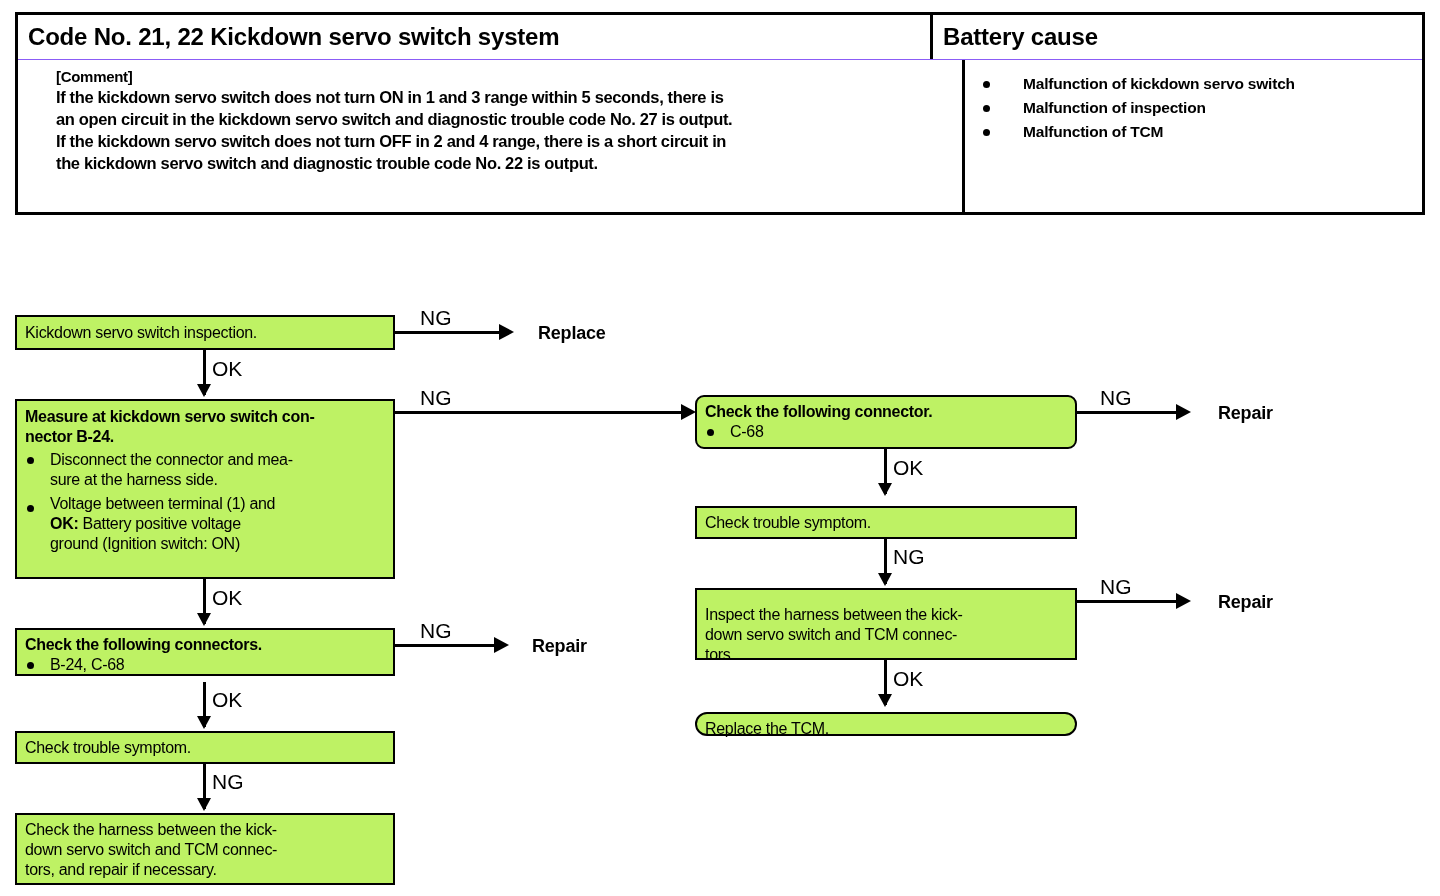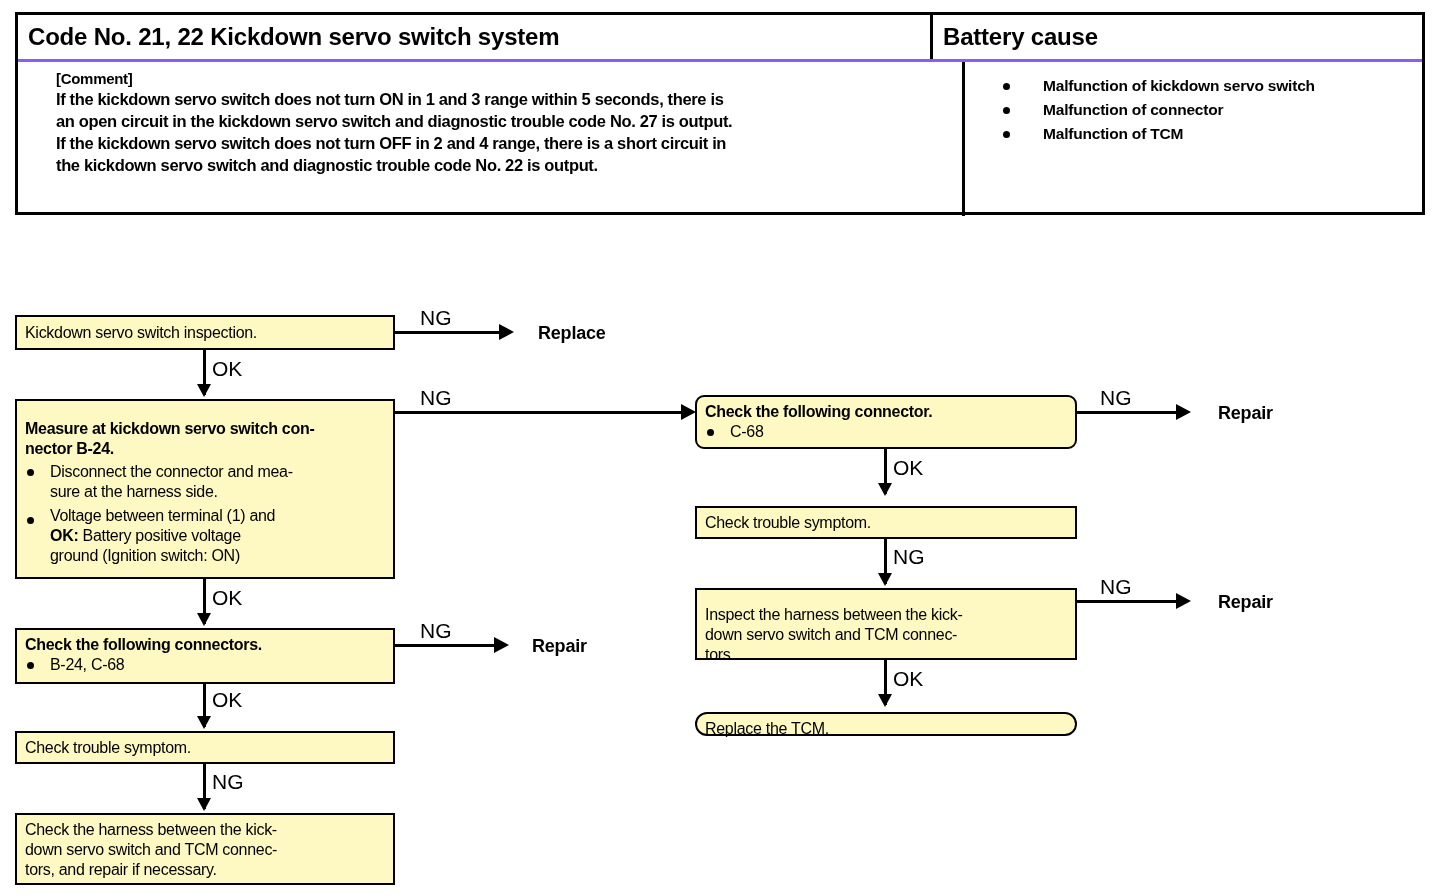--- a/index.html
+++ b/index.html
@@ -9,48 +9,48 @@
     color:#000;
     -webkit-font-smoothing:none;
   }
 
   
   .dtc-table{
     position:absolute;left:15px;top:12px;width:1410px;height:203px;
     border:3px solid #000;box-sizing:border-box;
   }
   .dtc-table .row{display:flex;}
-  .dtc-table .row.head{height:44px;border-bottom:3px solid #8b5cf6;}
+  .dtc-table .row.head{height:44px;border-bottom:1px solid #8b5cf6;}
   .dtc-table .row.body{height:154px;padding-left:32px;}
   .cell-left{width:915px;box-sizing:border-box;border-right:3px solid #000;}
   .cell-right{flex:1;box-sizing:border-box;}
   .head .cell-left,.head .cell-right{display:flex;align-items:center;}
   .head-title{
     font-size:24px;font-weight:bold;letter-spacing:-0.2px;padding-left:10px;
   }
   .body .cell-left{padding:8px 8px 0 6px;}
   .body .cell-right{padding:12px 0 0 0;}
   .comment-label{font-size:15px;font-weight:bold;line-height:18px;letter-spacing:-0.3px;}
   .comment-lines{font-size:16.5px;font-weight:bold;line-height:22px;letter-spacing:-0.35px;}
   .comment-lines div{white-space:nowrap;}
 
   .cause-list{list-style:none;margin:0;padding:0;}
   .cause-list li{
     font-size:15.5px;font-weight:bold;line-height:24px;letter-spacing:-0.2px;
-    position:relative;padding-left:58px;white-space:nowrap;margin-left:20px;
+    position:relative;padding-left:58px;white-space:nowrap;
   }
   .cause-list li .blt{
     position:absolute;left:18px;top:9px;width:7px;height:7px;border-radius:50%;
     background:#000;
   }
 
   
   .flow{position:absolute;left:0;top:0;width:1440px;height:896px;}
   .box{
-    position:absolute;border:2.5px solid #000;box-sizing:border-box;background:#fef9c3;
+    position:absolute;border:2.5px solid #000;box-sizing:border-box;background:#bef264;
   }
   .box .txt{
     font-size:16px;line-height:20px;letter-spacing:-0.3px;white-space:nowrap;
   }
   .box .txt.b{font-weight:bold;}
   .pad{padding:4px 0 0 8px;}
 
   .bline{list-style:none;margin:0;padding:0;}
   .bline li{
     position:relative;padding-left:33px;font-size:16px;line-height:20px;
@@ -99,21 +99,21 @@
       <div class="comment-lines">
         <div>If the kickdown servo switch does not turn ON in 1 and 3 range within 5 seconds, there is</div>
         <div>an open circuit in the kickdown servo switch and diagnostic trouble code No. 27 is output.</div>
         <div>If the kickdown servo switch does not turn OFF in 2 and 4 range, there is a short circuit in</div>
         <div>the kickdown servo switch and diagnostic trouble code No. 22 is output.</div>
       </div>
     </div>
     <div class="cell-right">
       <ul class="cause-list">
         <li><span class="blt"></span><span>Malfunction of kickdown servo switch</span></li>
-        <li><span class="blt"></span><span>Malfunction of connector</span></li>
+        <li><span class="blt"></span><span>Malfunction of inspection</span></li>
         <li><span class="blt"></span><span>Malfunction of TCM</span></li>
       </ul>
     </div>
   </div>
 </div>
 
 <div class="flow">
 
   <div class="box" style="left:15px;top:315px;width:380px;height:35px;">
     <div class="txt pad" style="padding-top:6px;">Kickdown servo switch inspection.</div>
@@ -122,42 +122,42 @@
   <div class="hline" style="left:395px;top:331px;width:110px;"></div>
   <div class="arrow-r" style="left:499px;top:324px;"></div>
   <div class="lbl" style="left:420px;top:306px;">NG</div>
   <div class="term" style="left:538px;top:323px;">Replace</div>
 
   <div class="vline" style="left:203px;top:350px;height:45px;"></div>
   <div class="arrow-d" style="left:197px;top:384px;"></div>
   <div class="lbl" style="left:212px;top:357px;">OK</div>
 
   <div class="box" style="left:15px;top:399px;width:380px;height:180px;">
-    <div class="pad" style="padding-top:6px;margin-top:12px;">
+    <div class="pad" style="padding-top:6px;">
       <div class="txt b">Measure at kickdown servo switch con-</div>
       <div class="txt b">nector B-24.</div>
     </div>
     <ul class="bline" style="margin-top:3px;">
       <li><span class="blt"></span><span>Disconnect the connector and mea-</span></li>
       <li style="padding-left:33px;">sure at the harness side.</li>
       <li style="margin-top:4px;"><span class="blt" style="top:11px;"></span><span>Voltage between terminal (1) and</span></li>
       <li style="padding-left:33px;"><span style="font-weight:bold;">OK:</span><span> Battery positive voltage</span></li>
       <li style="padding-left:33px;">ground (Ignition switch: ON)</li>
     </ul>
   </div>
 
   <div class="hline" style="left:395px;top:411px;width:292px;"></div>
   <div class="arrow-r" style="left:681px;top:404px;"></div>
   <div class="lbl" style="left:420px;top:386px;">NG</div>
 
   <div class="vline" style="left:203px;top:579px;height:45px;"></div>
   <div class="arrow-d" style="left:197px;top:613px;"></div>
   <div class="lbl" style="left:212px;top:586px;">OK</div>
 
-  <div class="box" style="left:15px;top:628px;width:380px;height:56px;">
+  <div class="box" style="left:15px;top:628px;width:380px;height:48px;">
     <div class="txt b pad" style="padding-top:5px;">Check the following connectors.</div>
     <ul class="bline">
       <li><span class="blt"></span><span>B-24, C-68</span></li>
     </ul>
   </div>
 
   <div class="hline" style="left:395px;top:644px;width:105px;"></div>
   <div class="arrow-r" style="left:494px;top:637px;"></div>
   <div class="lbl" style="left:420px;top:619px;">NG</div>
   <div class="term" style="left:532px;top:636px;">Repair</div>

